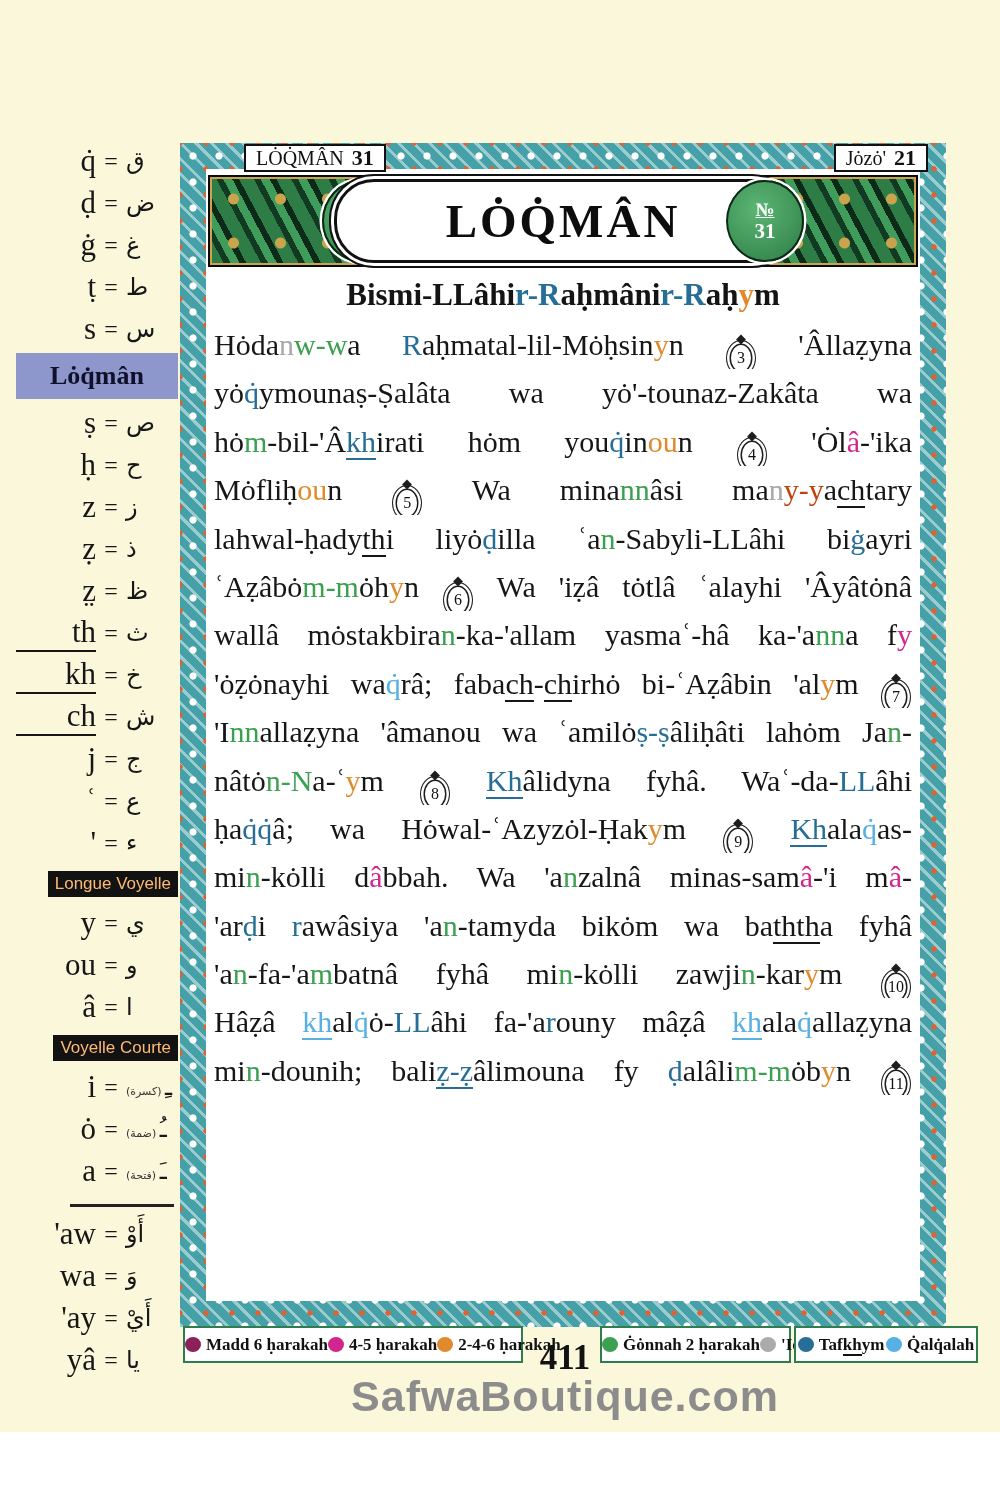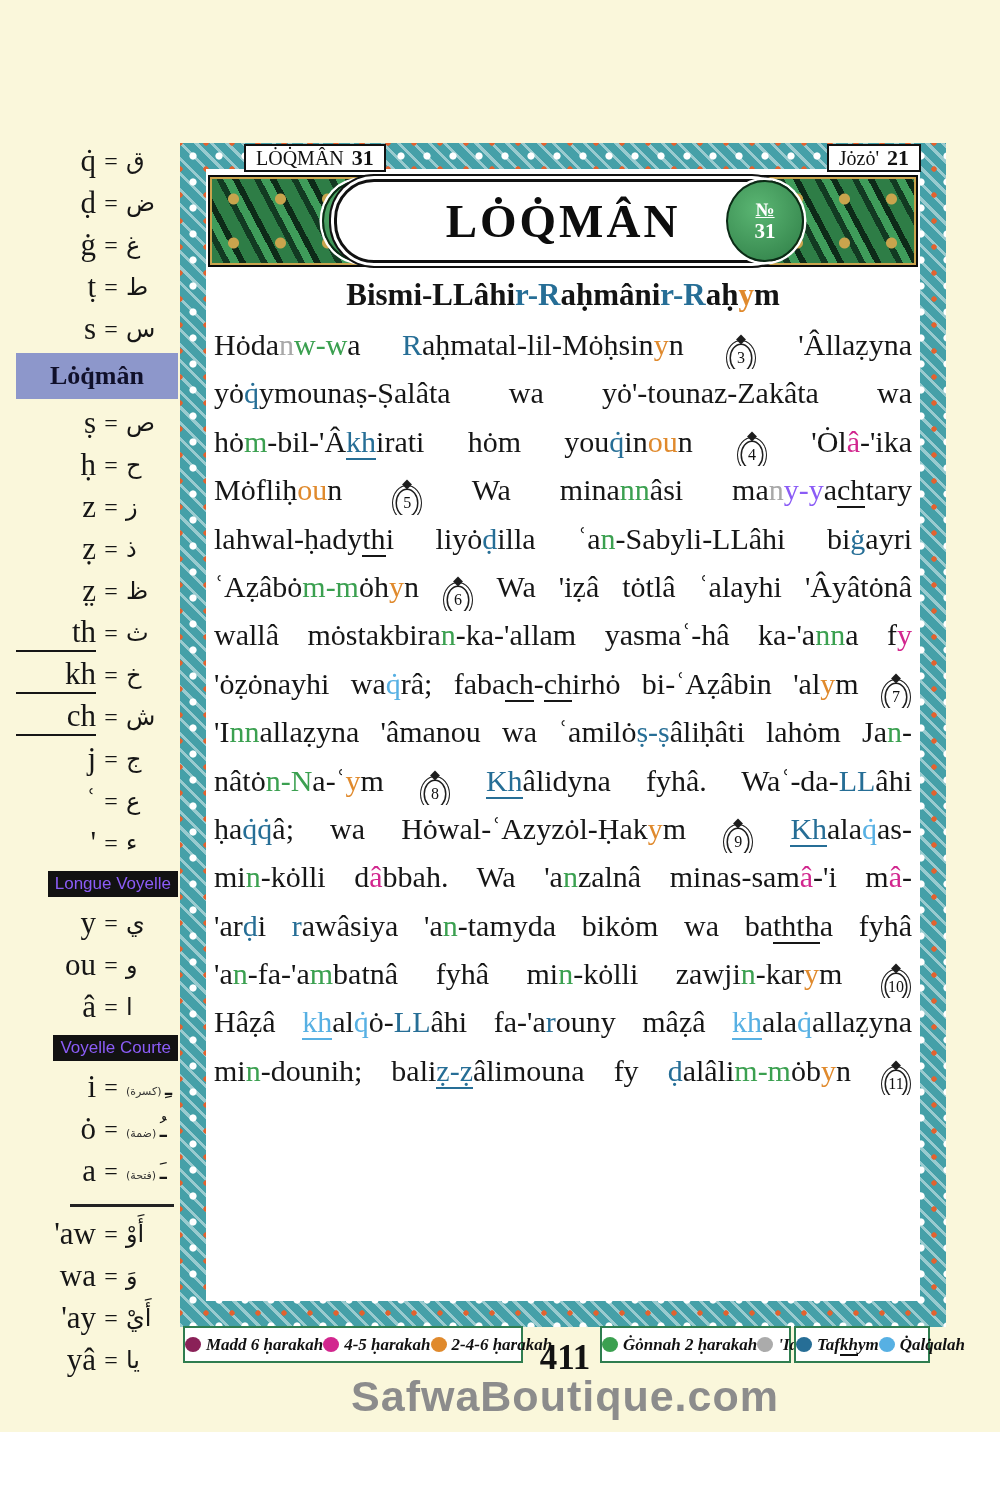--- a/index.html
+++ b/index.html
@@ -8,39 +8,39 @@
   .paper{position:absolute;left:0;top:0;width:1000px;height:1432px;background:#FAF7DB;}
 
   
   .sidebar{position:absolute;left:16px;top:140px;width:162px;display:flex;flex-direction:column;}
   .s-row{display:grid;grid-template-columns:1fr 30px 52px;align-items:center;height:42px;font-size:31px;color:#161616;}
   .s-lat{text-align:right;font-weight:500;}
   .s-eq{text-align:center;font-size:24px;}
   .s-ar{font-family:"DejaVu Sans",sans-serif;font-size:24px;text-align:left;line-height:1;}
   .s-note{font-size:11px;color:#333;}
   .s-tab{height:46px;margin:3px 0;background:#8D97CB;color:#10102a;font-weight:bold;font-size:26px;display:flex;align-items:center;justify-content:center;}
-  .s-label{align-self:flex-end;background:#121212;color:#8b5cf6;font-family:"Liberation Sans",sans-serif;font-size:17px;padding:3px 7px;margin:7px 0 5px;}
+  .s-label{align-self:flex-end;background:#121212;color:#fdba74;font-family:"Liberation Sans",sans-serif;font-size:17px;padding:3px 7px;margin:7px 0 5px;}
   .s-div{border-top:3px solid #222;width:104px;align-self:flex-end;margin:12px 4px 6px 0;}
   .ul{border-bottom:2.5px solid currentColor;}
 
   
   .frame{position:absolute;left:180px;top:143px;width:766px;height:1184px;box-sizing:border-box;padding:26px;
     background-color:#45A0A8;
     background-image:
       radial-gradient(circle, #ffffff 3.2px, rgba(255,255,255,0) 4px),
       radial-gradient(circle, #E2622F 2.4px, rgba(226,98,47,0) 3px),
       repeating-linear-gradient(45deg, rgba(255,255,255,.45) 0 3px, rgba(255,255,255,0) 3px 11px);
     background-size:26px 26px,26px 26px,auto;
     background-position:0 0,13px 13px,0 0;}
   .inner{position:relative;background:#fff;width:714px;height:1132px;overflow:hidden;}
 
   .tlabel{position:absolute;top:1px;height:24px;background:#fff;border:2px solid #111;display:flex;align-items:center;gap:8px;padding:0 10px;font-size:20px;color:#111;z-index:5;}
   .tlabel b{font-size:22px;}
   .tlabel.lft{left:64px;}
-  .tlabel.rgt{right:25px;}
+  .tlabel.rgt{right:18px;}
 
   
   .banner{position:relative;margin:6px 2px 2px;height:92px;border:2px solid #0a0a0a;box-sizing:border-box;
     background-color:#123A22;
     background-image:
       radial-gradient(circle, #C9A44D 5px, rgba(201,164,77,0) 6px),
       repeating-linear-gradient(62deg, #2E7D46 0 13px, #123A22 13px 19px, #3F9C5A 19px 27px, #0d2a18 27px 33px);
     background-size:47px 44px,auto;
     box-shadow:inset 0 0 0 2px #caa44e;}
   .plaque{position:absolute;left:50%;top:50%;transform:translate(-50%,-50%);width:452px;height:78px;background:#fff;border:3px solid #111;border-radius:40px;box-shadow:0 0 0 3px #fff,0 0 0 5px #111;display:flex;align-items:center;justify-content:center;}
@@ -56,21 +56,21 @@
   .bismillah{margin-top:10px;text-align:center;font-size:31px;font-weight:bold;color:#141414;}
   .lines{margin:8px 8px 0;}
   .line{height:48.4px;line-height:48.4px;font-size:30px;color:#161616;text-align:justify;text-align-last:justify;overflow:hidden;}
   .badge{display:inline-flex;align-items:center;justify-content:center;position:relative;width:30px;height:36px;border:1.6px solid #1d1d1d;border-radius:50%;box-sizing:border-box;box-shadow:inset 0 0 0 2.5px #fff,inset 0 0 0 4px #1d1d1d;vertical-align:-8px;background:#fff;margin:0 1px;}
   .badge i{font-style:normal;font-size:16px;line-height:1;color:#111;}
   .badge::before,.badge::after{content:"";position:absolute;left:50%;width:7px;height:7px;background:#1d1d1d;transform:translateX(-50%) rotate(45deg);}
   .badge::before{top:-5px;} .badge::after{bottom:-5px;}
 
   
   .legend-box{position:absolute;top:1326px;height:37px;box-sizing:border-box;background:#fff;border:2px solid #2F7D4F;display:flex;align-items:center;justify-content:space-evenly;font-size:17px;font-weight:bold;color:#111;}
-  .lg-item{display:flex;align-items:center;gap:5px;white-space:nowrap;font-style:italic;}
+  .lg-item{display:flex;align-items:center;gap:5px;white-space:nowrap;}
   .dot{width:16px;height:15px;border-radius:50%;display:inline-block;}
 
   .pageno{position:absolute;left:520px;top:1338px;width:90px;text-align:center;font-size:35px;font-weight:bold;color:#121212;}
   .watermark{position:absolute;left:180px;top:1372px;width:770px;text-align:center;font-family:"Liberation Sans",sans-serif;font-size:43px;font-weight:bold;color:#8C8C8C;letter-spacing:1px;}
 </style>
 </head>
 <body>
 
 <div class="page">
   <div class="paper"></div>
@@ -241,21 +241,21 @@
       <div class="lines" id="lines">
           <div class="line"><span>Hȯda</span><span style="color: rgb(168, 168, 168);">n</span><span style="color: rgb(59, 160, 80);">w-w</span><span>a </span><span style="color: rgb(38, 110, 150);">R</span><span>aḥmatal-lil-Mȯḥsin</span><span style="color: rgb(224, 138, 45);">y</span><span>n </span><span class="badge">
               <i>3</i>
             </span><span> 'Âllaẓyna</span></div>
           <div class="line"><span>yȯ</span><span style="color: rgb(38, 110, 150);">q̇</span><span>ymounaṣ-Ṣalâta wa yȯ'-tounaz-Zakâta wa</span></div>
           <div class="line"><span>hȯ</span><span style="color: rgb(59, 160, 80);">m</span><span>-bil-'Â</span><span class="ul" style="color: rgb(38, 110, 150);">kh</span><span>irati hȯm you</span><span style="color: rgb(38, 110, 150);">q̇</span><span>in</span><span style="color: rgb(224, 138, 45);">ou</span><span>n </span><span class="badge">
               <i>4</i>
             </span><span> 'Ȯl</span><span style="color: rgb(210, 38, 142);">â</span><span>-'ika</span></div>
           <div class="line"><span>Mȯfliḥ</span><span style="color: rgb(224, 138, 45);">ou</span><span>n </span><span class="badge">
               <i>5</i>
-            </span><span> Wa mina</span><span style="color: rgb(59, 160, 80);">nn</span><span>âsi ma</span><span style="color: rgb(168, 168, 168);">n</span><span style="color: #8b5cf6;">y-y</span><span>a</span><span class="ul">ch</span><span>tary</span></div>
+            </span><span> Wa mina</span><span style="color: rgb(59, 160, 80);">nn</span><span>âsi ma</span><span style="color: rgb(168, 168, 168);">n</span><span style="color: #c2410c;">y-y</span><span>a</span><span class="ul">ch</span><span>tary</span></div>
           <div class="line"><span>lahwal-ḥady</span><span class="ul">th</span><span>i liyȯ</span><span style="color: rgb(38, 110, 150);">ḍ</span><span>illa ʿa</span><span style="color: rgb(59, 160, 80);">n</span><span>-Sabyli-LLâhi bi</span><span style="color: rgb(38, 110, 150);">ġ</span><span>ayri</span></div>
           <div class="line"><span>ʿAẓâbȯ</span><span style="color: rgb(59, 160, 80);">m-m</span><span>ȯh</span><span style="color: rgb(224, 138, 45);">y</span><span>n </span><span class="badge">
               <i>6</i>
             </span><span> Wa 'iẓâ tȯtlâ ʿalayhi 'Âyâtȯnâ</span></div>
           <div class="line"><span>wallâ mȯstakbira</span><span style="color: rgb(59, 160, 80);">n</span><span>-ka-'allam yasmaʿ-hâ ka-'a</span><span style="color: rgb(59, 160, 80);">nn</span><span>a f</span><span style="color: rgb(210, 38, 142);">y</span></div>
           <div class="line"><span>'ȯẓȯnayhi wa</span><span style="color: rgb(87, 176, 227);">q̇</span><span>râ; faba</span><span class="ul">ch</span><span>-</span><span class="ul">ch</span><span>irhȯ bi-ʿAẓâbin 'al</span><span style="color: rgb(224, 138, 45);">y</span><span>m </span><span class="badge">
               <i>7</i>
             </span></div>
           <div class="line"><span>'I</span><span style="color: rgb(59, 160, 80);">nn</span><span>allaẓyna 'âmanou wa ʿamilȯ</span><span style="color: rgb(38, 110, 150);">ṣ-ṣ</span><span>âliḥâti lahȯm Ja</span><span style="color: rgb(59, 160, 80);">n</span><span>-</span></div>
           <div class="line"><span>nâtȯ</span><span style="color: rgb(59, 160, 80);">n-N</span><span>a-ʿ</span><span style="color: rgb(224, 138, 45);">y</span><span>m </span><span class="badge">
@@ -295,21 +295,21 @@
       <div class="legend-box" style="left: 600px; width: 191px;">
         <span class="lg-item">
           <span class="dot" style="background: rgb(59, 160, 80);"></span>
           <span><span>Ġȯnnah 2 ḥarakah</span></span>
         </span>
         <span class="lg-item">
           <span class="dot" style="background: rgb(171, 171, 171);"></span>
           <span><span>'Idġâm</span></span>
         </span>
       </div>
-      <div class="legend-box" style="left: 794px; width: 136px;">
+      <div class="legend-box" style="left: 794px; width: 184px;">
         <span class="lg-item">
           <span class="dot" style="background: rgb(38, 110, 150);"></span>
           <span><span>Taf</span><span class="ul">kh</span><span>ym</span></span>
         </span>
         <span class="lg-item">
           <span class="dot" style="background: rgb(87, 176, 227);"></span>
           <span><span>Q̇alq̇alah</span></span>
         </span>
       </div>
     </div>

